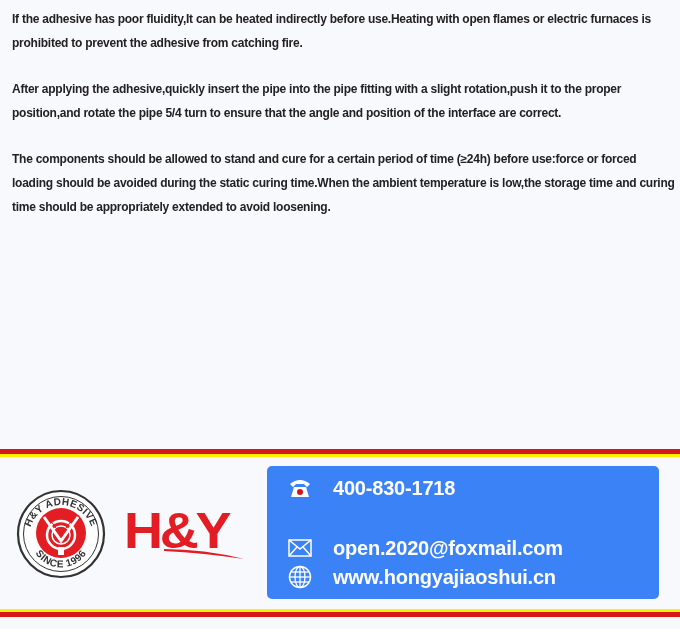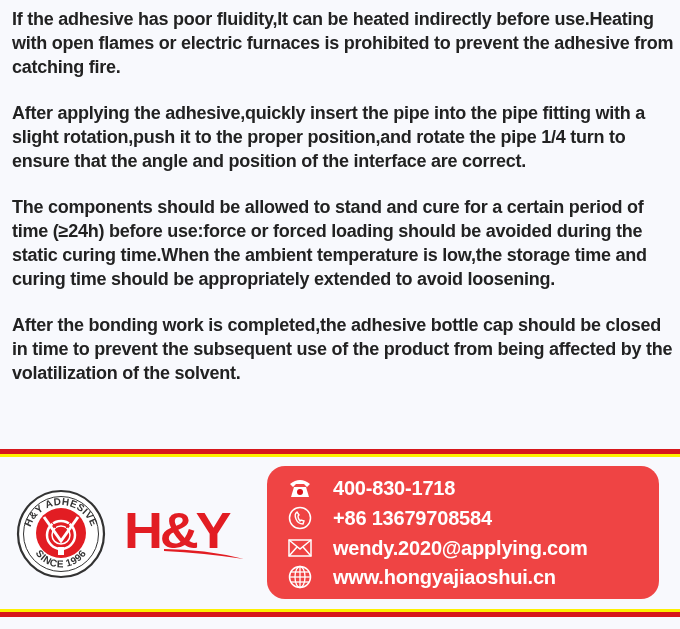--- a/index.html
+++ b/index.html
@@ -8,21 +8,21 @@
     background: #f8f9fd;
     font-family: "Liberation Sans", "DejaVu Sans", sans-serif;
     color: #1e1e1e;
     position: relative;
   }
   .content {
     position: absolute; left: 12px; top: 7px; width: 664px;
   }
   .para {
     margin: 0 0 22px 0;
-    font-size: 18px;
+    font-size: 12px;
     line-height: 24px;
     font-weight: bold;
     letter-spacing: -0.25px;
     color: #222;
   }
   .stripe {
     position: absolute; left: 0; width: 680px;
   }
   .stripe-top-red { top: 449px; height: 5px; background: #d7171c; }
   .stripe-top-yellow { top: 454px; height: 3px; background: #fdf000; }
@@ -39,21 +39,21 @@
     position: absolute; left: 0; top: 0;
     font-family: "Liberation Sans", sans-serif;
     font-weight: bold; font-size: 50px; line-height: 52px;
     color: #e21d23; letter-spacing: -3px;
     transform: scaleX(1.08); transform-origin: left top;
   }
   .brand-swoosh { position: absolute; left: 40px; top: 40px; }
 
   .contact-box {
     position: absolute; left: 267px; top: 466px; width: 392px; height: 133px;
-    background: #ef4444; border-radius: 18px;
+    background: #3b82f6; border-radius: 5px;
   }
   .contact-row {
     position: absolute; left: 20px; height: 30px;
     display: flex; align-items: center;
   }
   .contact-row .ic {
     width: 26px; height: 26px; display: flex; align-items: center; justify-content: center;
     margin-right: 20px;
   }
   .contact-row .txt {
@@ -63,23 +63,22 @@
   .r0 { top: 7px; }
   .r1 { top: 37px; }
   .r2 { top: 67px; }
   .r3 { top: 96px; text-align: right; }
 </style>
 </head>
 <body>
 
 <div class="content">
   <p class="para">If the adhesive has poor fluidity,It can be heated indirectly before use.Heating with open flames or electric furnaces is prohibited to prevent the adhesive from catching fire.</p>
-  <p class="para">After applying the adhesive,quickly insert the pipe into the pipe fitting with a slight rotation,push it to the proper position,and rotate the pipe 1/4 turn to ensure that the angle and position of the interface are correct.</p>
+  <p class="para">After applying the adhesive,quickly insert the pipe into the pipe fitting with a slight rotation,push it to the proper position,and rotate the pipe 5/4 turn to ensure that the angle and position of the interface are correct.</p>
   <p class="para">The components should be allowed to stand and cure for a certain period of time (≥24h) before use:force or forced loading should be avoided during the static curing time.When the ambient temperature is low,the storage time and curing time should be appropriately extended to avoid loosening.</p>
-  <p class="para">After the bonding work is completed,the adhesive bottle cap should be closed in time to prevent the subsequent use of the product from being affected by the volatilization of the solvent.</p>
 </div>
 
 <div class="stripe stripe-top-red"></div>
 <div class="stripe stripe-top-yellow"></div>
 
 <div class="seal">
   <svg width="90" height="90" viewBox="0 0 90 90">
     <defs>
       <path id="arcTop" d="M 13 48 A 32 32 0 0 1 77 48"></path>
       <path id="arcBot" d="M 16 56 A 30 30 0 0 0 74 56"></path>
@@ -112,38 +111,29 @@
   <div class="contact-row r0">
     <span class="ic">
       <svg width="24" height="22" viewBox="0 0 24 22">
         <path d="M2 7 Q12 -1 22 7 L19 10 L16 7 L8 7 L5 10 Z" fill="#fff"></path>
         <path d="M6 10 L18 10 L21 20 L3 20 Z" fill="#fff"></path>
         <circle cx="12" cy="15" r="3" fill="#d8141b"></circle>
       </svg>
     </span>
     <span class="txt">400-830-1718</span>
   </div>
-  <div class="contact-row r1">
-    <span class="ic">
-      <svg width="24" height="24" viewBox="0 0 24 24">
-        <circle cx="12" cy="12" r="10.5" fill="none" stroke="#fff" stroke-width="1.5"></circle>
-        <path d="M9 6 Q6 8 8 13 Q10 18 15 18 L16 15 L13 14 L12 15 Q10 13 10 10 L11 9 Z" fill="none" stroke="#fff" stroke-width="1.4"></path>
-      </svg>
-    </span>
-    <span class="txt">+86 13679708584</span>
-  </div>
   <div class="contact-row r2">
     <span class="ic">
       <svg width="24" height="18" viewBox="0 0 24 18">
         <rect x="1" y="1" width="22" height="16" fill="none" stroke="#fff" stroke-width="1.5"></rect>
         <path d="M1 1 L12 10 L23 1" fill="none" stroke="#fff" stroke-width="1.5"></path>
         <path d="M1 17 L9 8 M23 17 L15 8" fill="none" stroke="#fff" stroke-width="1.5"></path>
       </svg>
     </span>
-    <span class="txt">wendy.2020@applying.com</span>
+    <span class="txt">open.2020@foxmail.com</span>
   </div>
   <div class="contact-row r3">
     <span class="ic">
       <svg width="24" height="24" viewBox="0 0 24 24">
         <circle cx="12" cy="12" r="10.5" fill="none" stroke="#fff" stroke-width="1.5"></circle>
         <ellipse cx="12" cy="12" rx="5" ry="10.5" fill="none" stroke="#fff" stroke-width="1.3"></ellipse>
         <line x1="12" y1="1.5" x2="12" y2="22.5" stroke="#fff" stroke-width="1.3"></line>
         <line x1="1.5" y1="12" x2="22.5" y2="12" stroke="#fff" stroke-width="1.3"></line>
         <line x1="3" y1="7" x2="21" y2="7" stroke="#fff" stroke-width="1.3"></line>
         <line x1="3" y1="17" x2="21" y2="17" stroke="#fff" stroke-width="1.3"></line>

